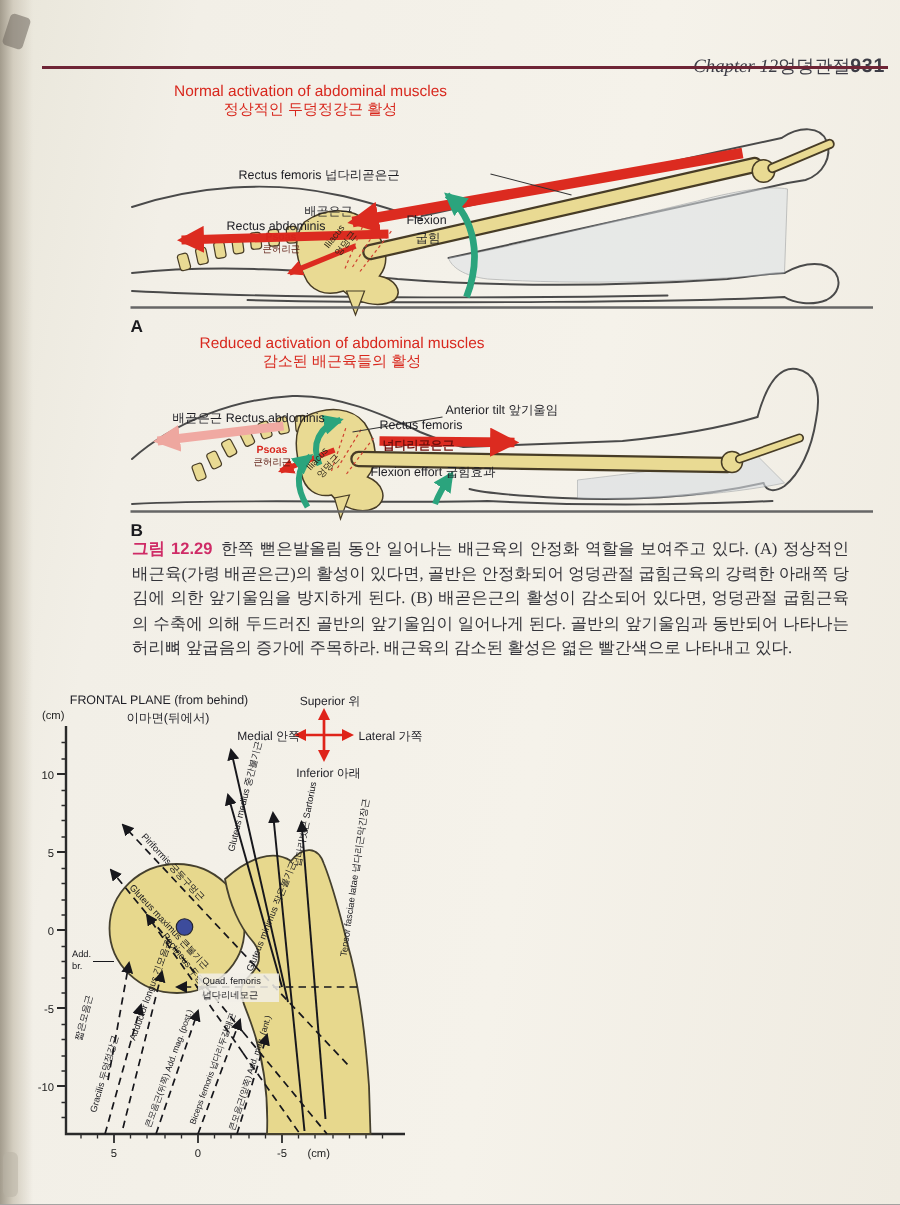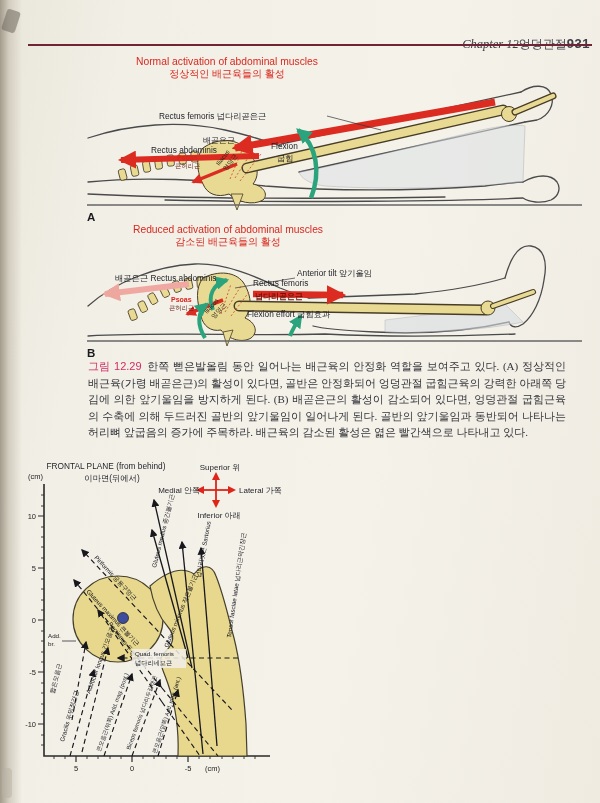--- a/index.html
+++ b/index.html
@@ -15,28 +15,28 @@
   .hdr{position:absolute;top:20px;left:290px;width:300px;display:flex;justify-content:flex-end;
        align-items:baseline;color:#3d3d46;}
   .hdr .ch{font-family:"Liberation Serif",serif;font-style:italic;font-size:12.5px;}
   .hdr .sec{font-size:12px;margin-top:16px;}
   .hdr .pg{font-weight:bold;font-size:13px;letter-spacing:.5px;}
   .rule{position:absolute;left:28px;top:44px;width:564px;height:2px;background:#6f2536;}
 
   .figtitle{position:absolute;text-align:center;color:#d8281e;line-height:1.18;}
   .figtitle .en{font-size:10.3px;display:block;}
   .figtitle .ko{font-size:10px;display:block;}
-  #titleA{left:112px;top:56px;width:190px;margin-left:20px;}
+  #titleA{left:112px;top:56px;width:190px;}
   #titleB{left:112px;top:224px;width:232px;}
 
   .caption{position:absolute;font-family:"Liberation Serif","DejaVu Serif",serif;font-size:11px;
            line-height:1.5;color:#34343a;text-align:justify;margin:0;}
   #cap29{left:88px;top:358px;width:478px;}
   #cap30{left:272px;top:587px;width:311px;}
-  .caplabel{color:#cf2b66;font-weight:normal;font-family:"Liberation Sans",sans-serif;padding-right:2px;}
+  .caplabel{color:#cf2b66;font-weight:bold;font-family:"Liberation Sans",sans-serif;padding-right:2px;}
 
   svg{position:absolute;overflow:visible;}
   svg text{font-family:"Liberation Sans",sans-serif;}
   .lbl{font-size:8.3px;fill:#1e1e24;}
   .lbl-s{font-size:8px;fill:#1e1e24;}
   .lbl-xs{font-size:6.3px;fill:#2c2518;}
   .redlbl{font-size:7px;fill:#d8251c;font-weight:bold;}
   .dkred{font-size:6.3px;fill:#5c1910;}
   .onarrow{font-size:8px;fill:#70100b;font-weight:bold;}
   .panel{font-size:11.5px;font-weight:bold;fill:#1b1b1f;}
@@ -56,21 +56,21 @@
 
   <div class="hdr">
     <span class="ch">Chapter 12</span>
     <span class="sec">엉덩관절</span>
     <span class="pg">931</span>
   </div>
   <div class="rule"></div>
 
   <div class="figtitle" id="titleA">
     <span class="en">Normal activation of abdominal muscles</span>
-    <span class="ko">정상적인 배근육들의 활성</span>
+    <span class="ko">정상적인 두덩정강근 활성</span>
   </div>
 
   <svg id="svgA" style="left:85px;top:86px;" width="500" height="142" viewBox="0 0 500 142">
     <defs>
       <marker id="mRed" viewBox="0 0 6 6" refX="5" refY="3" markerWidth="3" markerHeight="3" orient="auto">
         <path d="M0,0 L6,3 L0,6 Z" fill="#dc2b20"></path>
         </marker>
       <marker id="mGrn" viewBox="0 0 6 6" refX="5" refY="3" markerWidth="3.4" markerHeight="3.4" orient="auto">
         <path d="M0,0 L6,3 L0,6 Z" fill="#2ba47d"></path>
         </marker>

